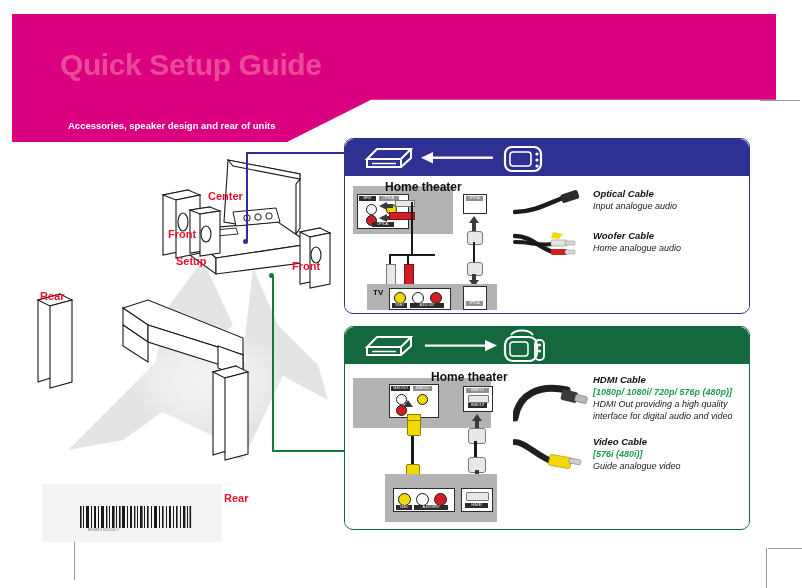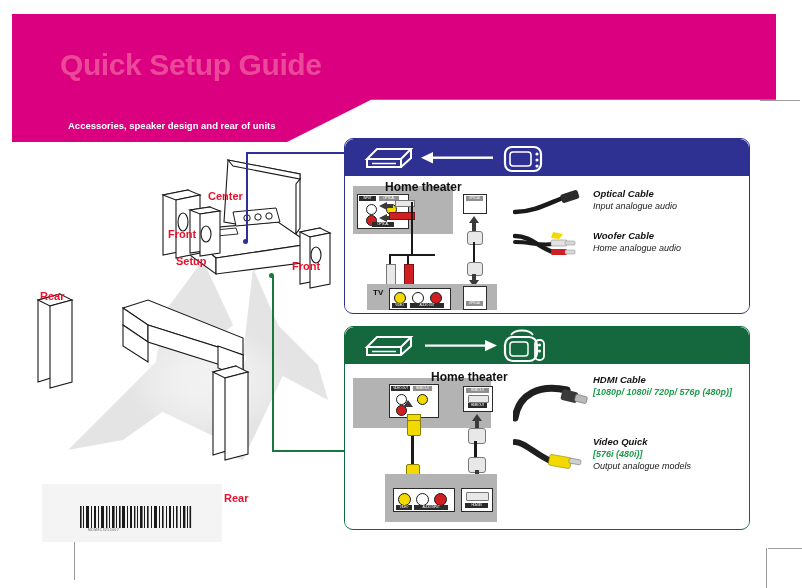--- a/index.html
+++ b/index.html
@@ -422,29 +422,30 @@
         <svg style="position:absolute;left:168px;top:12px;" width="80" height="46">
           <path d="M2,42 C6,18 26,8 54,14" stroke="#1f1f1f" stroke-width="7" fill="none" stroke-linecap="round"></path>
           <g transform="rotate(14 62 22)">
             <rect x="48" y="16" width="16" height="11" rx="2" fill="#3a3a3a"></rect>
             <rect x="62" y="18" width="12" height="7" rx="1.5" fill="#b9b9b9" stroke="#6a6a6a" stroke-width="0.6"></rect>
           </g>
         </svg>
         <div class="legend-row" style="left:248px;top:10px;width:155px;">
           <div class="lg-title">HDMI Cable</div>
           <div class="lg-res">[1080p/ 1080i/ 720p/ 576p (480p)]</div>
+          <div class="lg-desc">HDMI  Out providing a high quality interface for digital audio and video</div>
         </div>
 
         <svg style="position:absolute;left:168px;top:72px;" width="80" height="40">
           <path d="M2,6 C12,6 24,20 40,26" stroke="#1f1f1f" stroke-width="6" fill="none" stroke-linecap="round"></path>
           <rect x="36" y="20" width="22" height="11" rx="2" fill="#f2d900" stroke="#9a8c00" stroke-width="0.6" transform="rotate(10 47 25)"></rect>
           <rect x="56" y="23" width="12" height="5" rx="1.5" fill="#cfcfcf" stroke="#7a7a7a" stroke-width="0.6" transform="rotate(10 62 25)"></rect>
         </svg>
         <div class="legend-row" style="left:248px;top:72px;width:155px;">
-          <div class="lg-title">Video Quick</div>
+          <div class="lg-title">Video Cable</div>
           <div class="lg-res">[576i (480i)]</div>
-          <div class="lg-desc">Output analogue models</div>
+          <div class="lg-desc">Guide analogue video</div>
         </div>
       </div>
     </div>
   </div>
 
 </div>
 
 </body></html>

